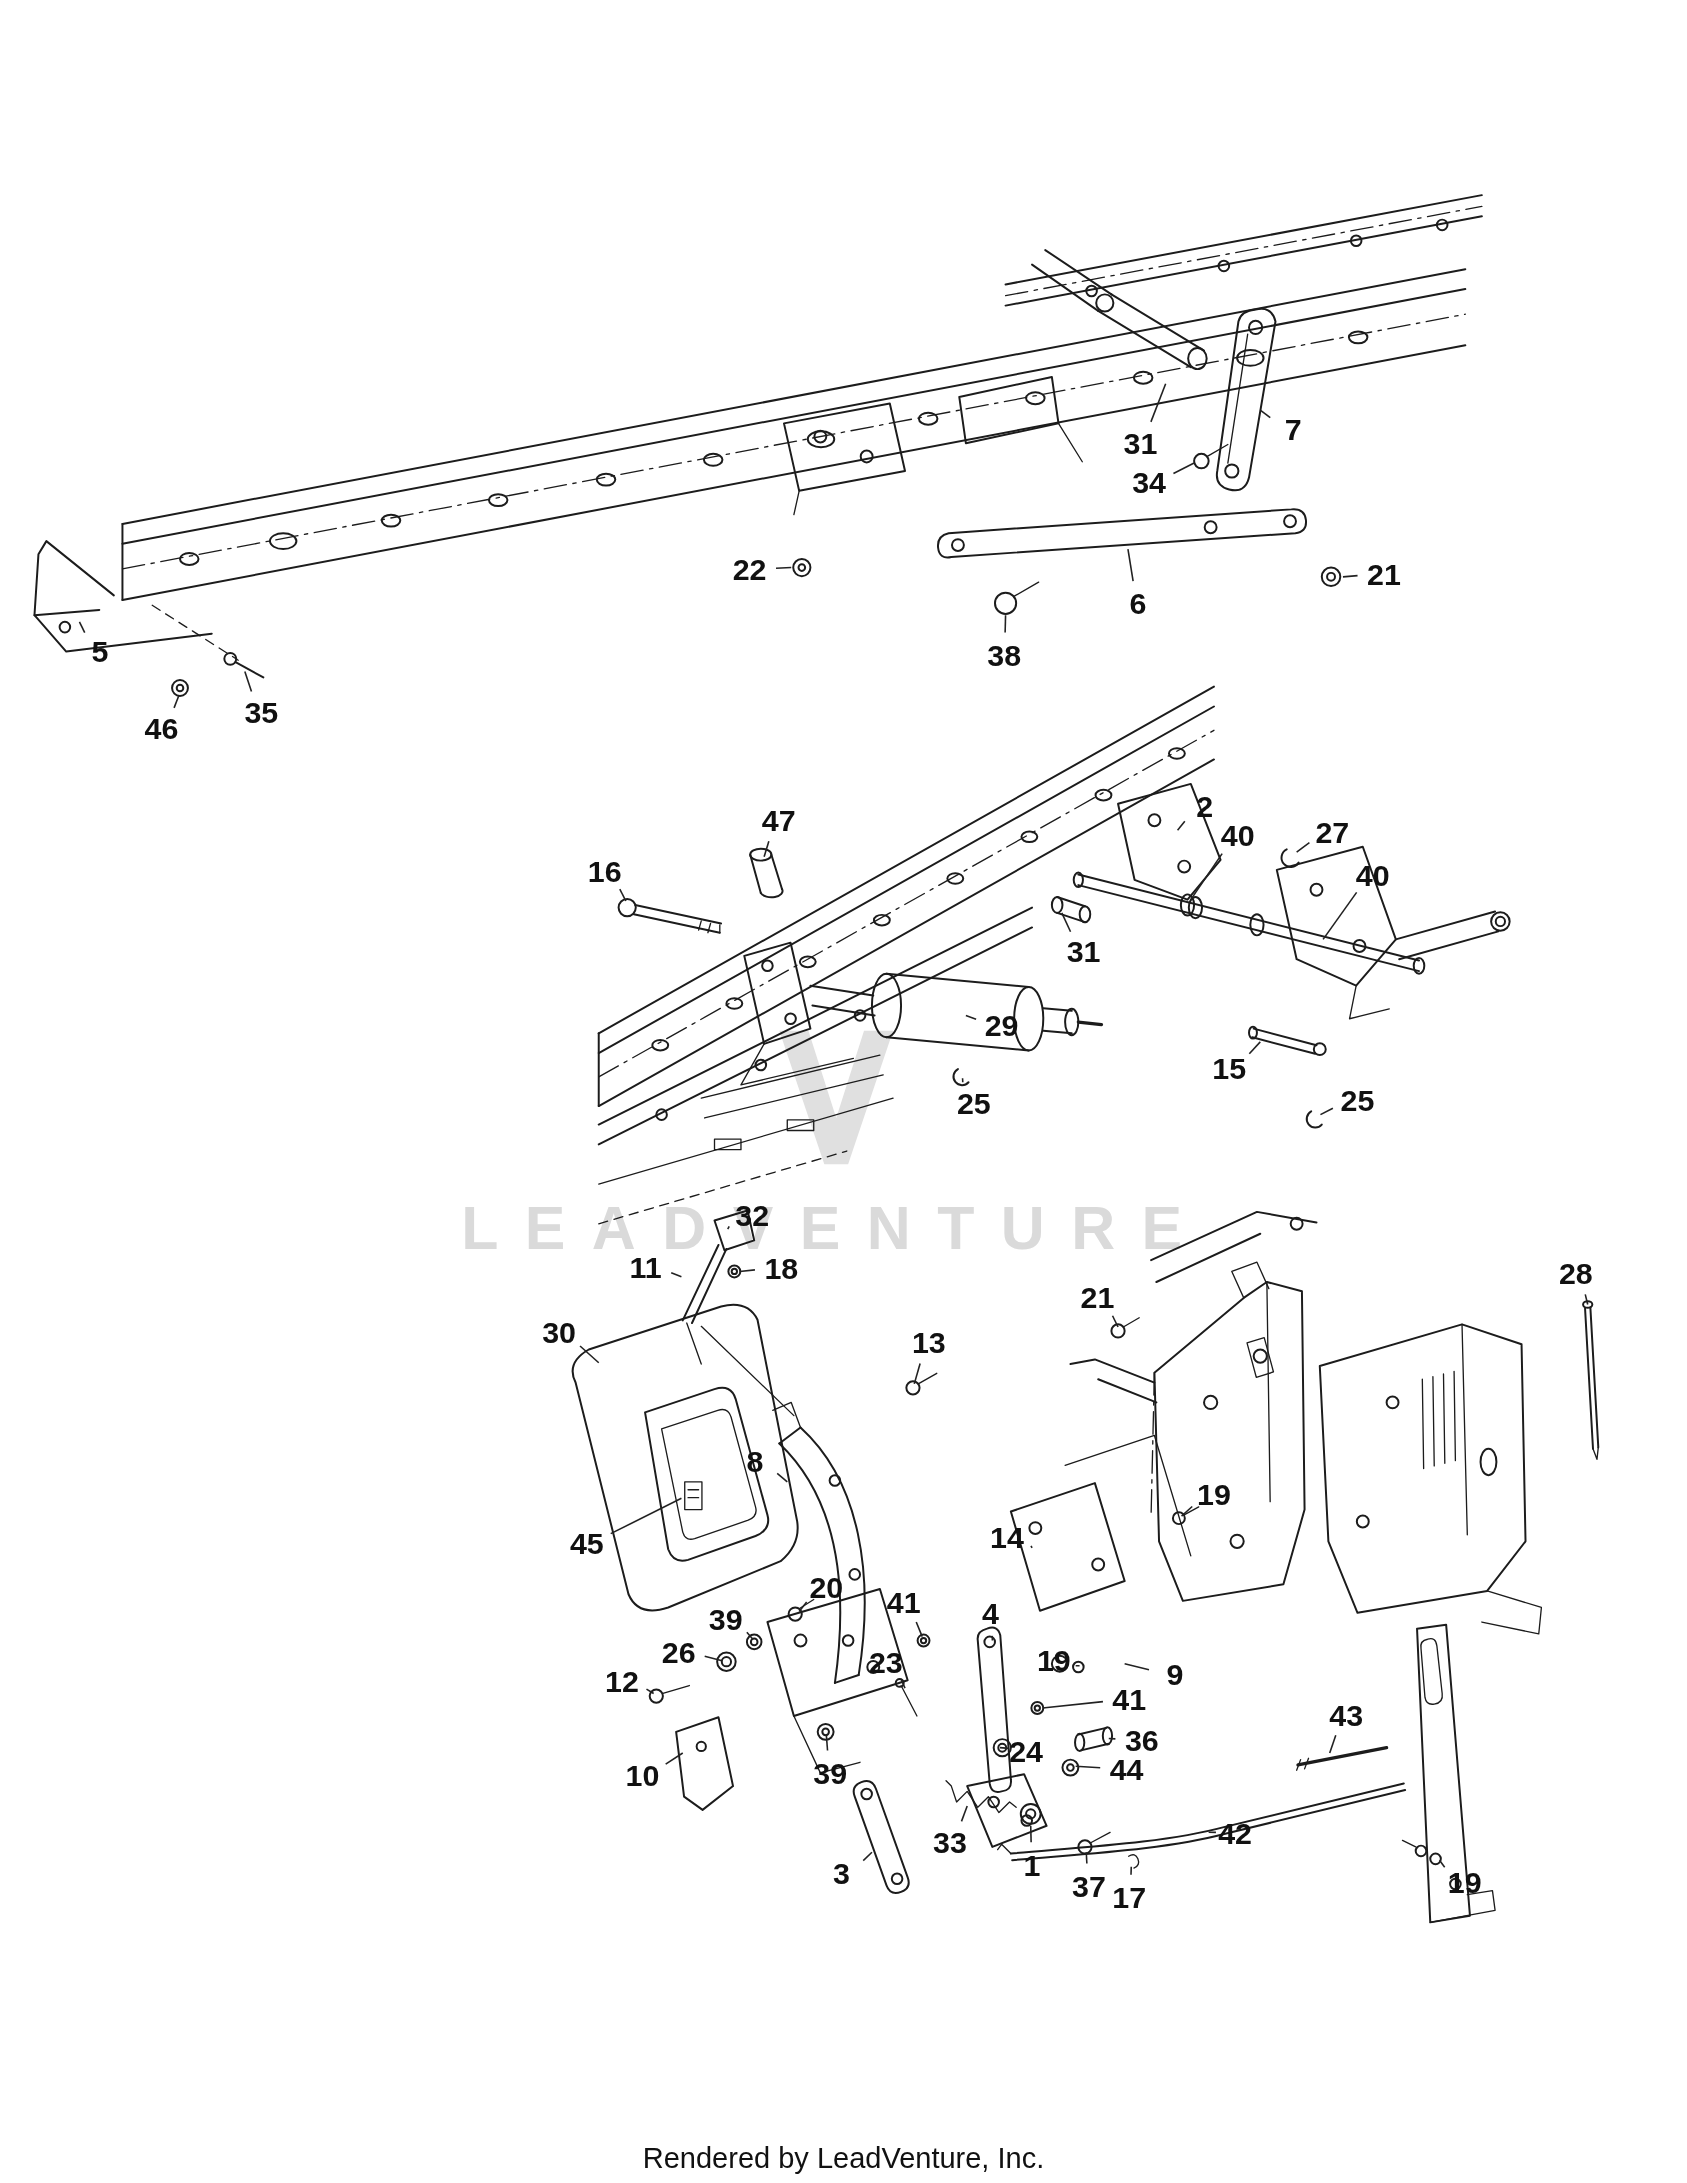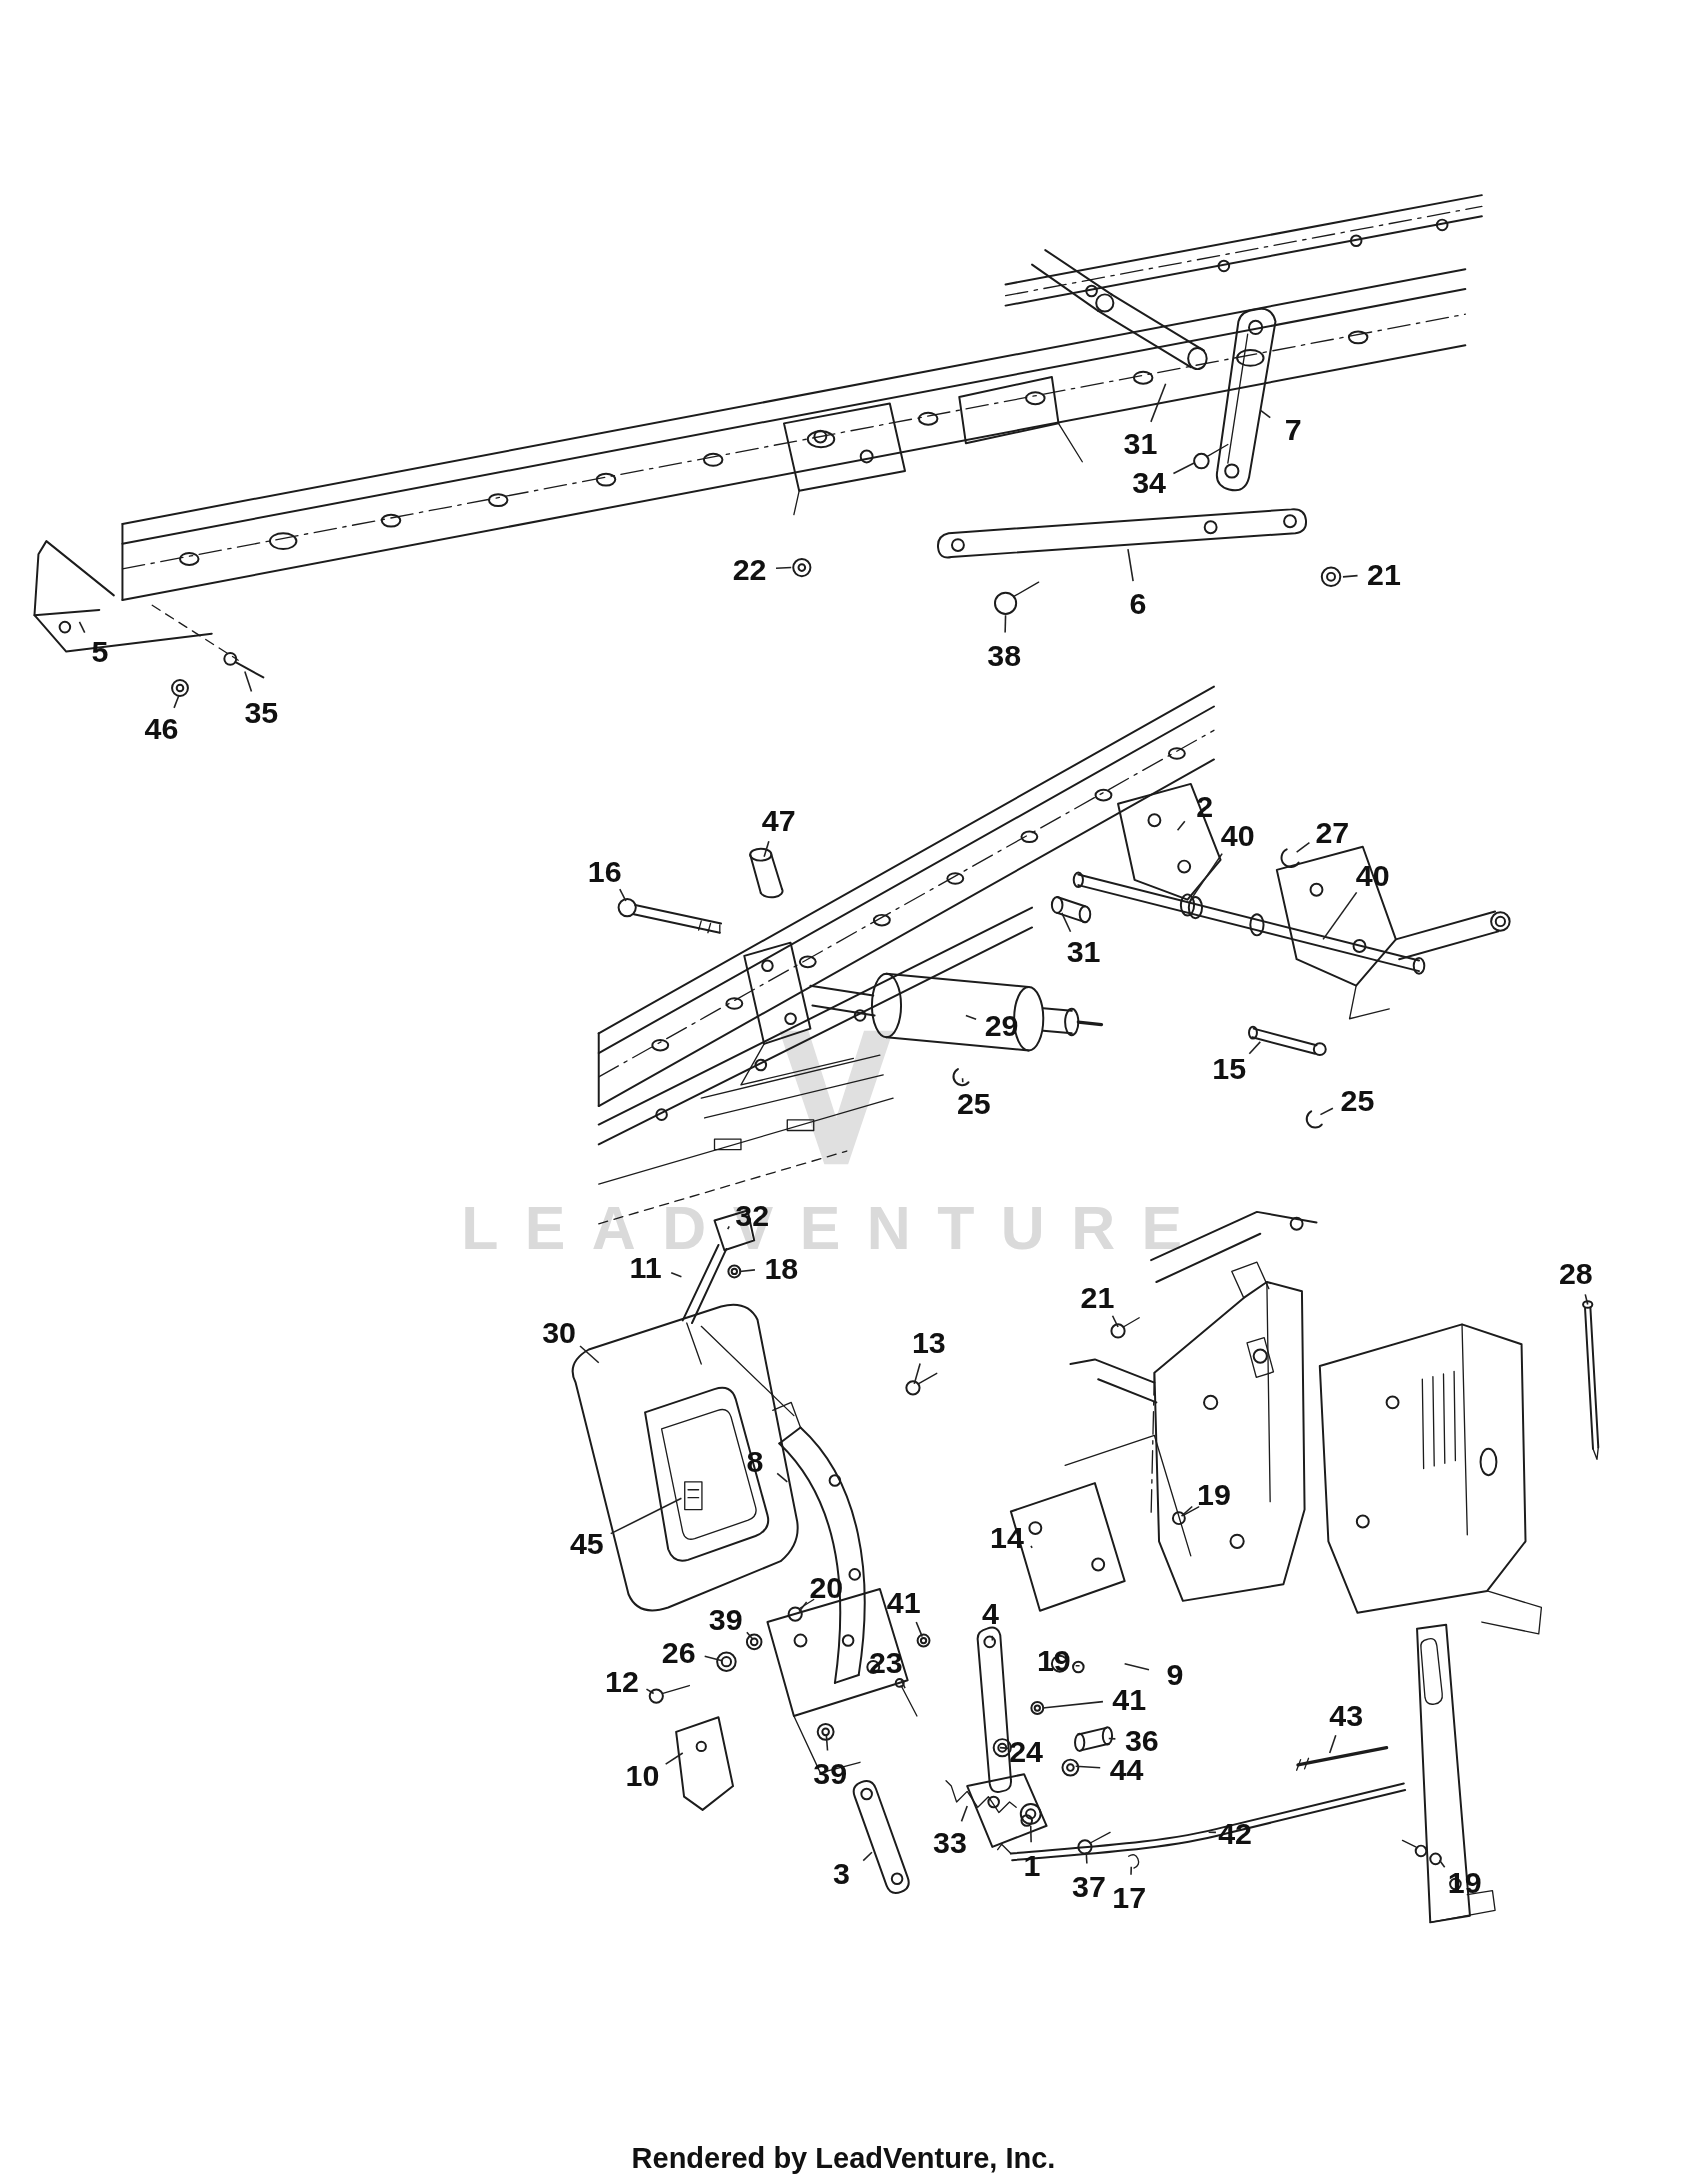--- a/index.html
+++ b/index.html
@@ -18,21 +18,21 @@
     fill:#111111; text-anchor:middle; dominant-baseline:central;
   }
   .leader { stroke:#222222; stroke-width:2.4; fill:none; }
   .watermark-text {
     font-family:"Liberation Sans", sans-serif; font-weight:700; font-size:92px;
     letter-spacing:40px; fill:#dadada; text-anchor:middle;
   }
   .watermark-shape { fill:#e0e0e0; stroke:none; }
   .footer {
     position:absolute; bottom:8px; left:0; width:100%; text-align:center;
-    font-size:29px; color:#111111;font-weight:bold;
+    font-size:29px; color:#111111;
   }
 </style>
 </head>
 <body>
 
 <div class="page">
 
   <svg class="diagram" width="1687" height="2183" viewBox="0 0 2550 3300" xmlns="http://www.w3.org/2000/svg">
 
     <g>

